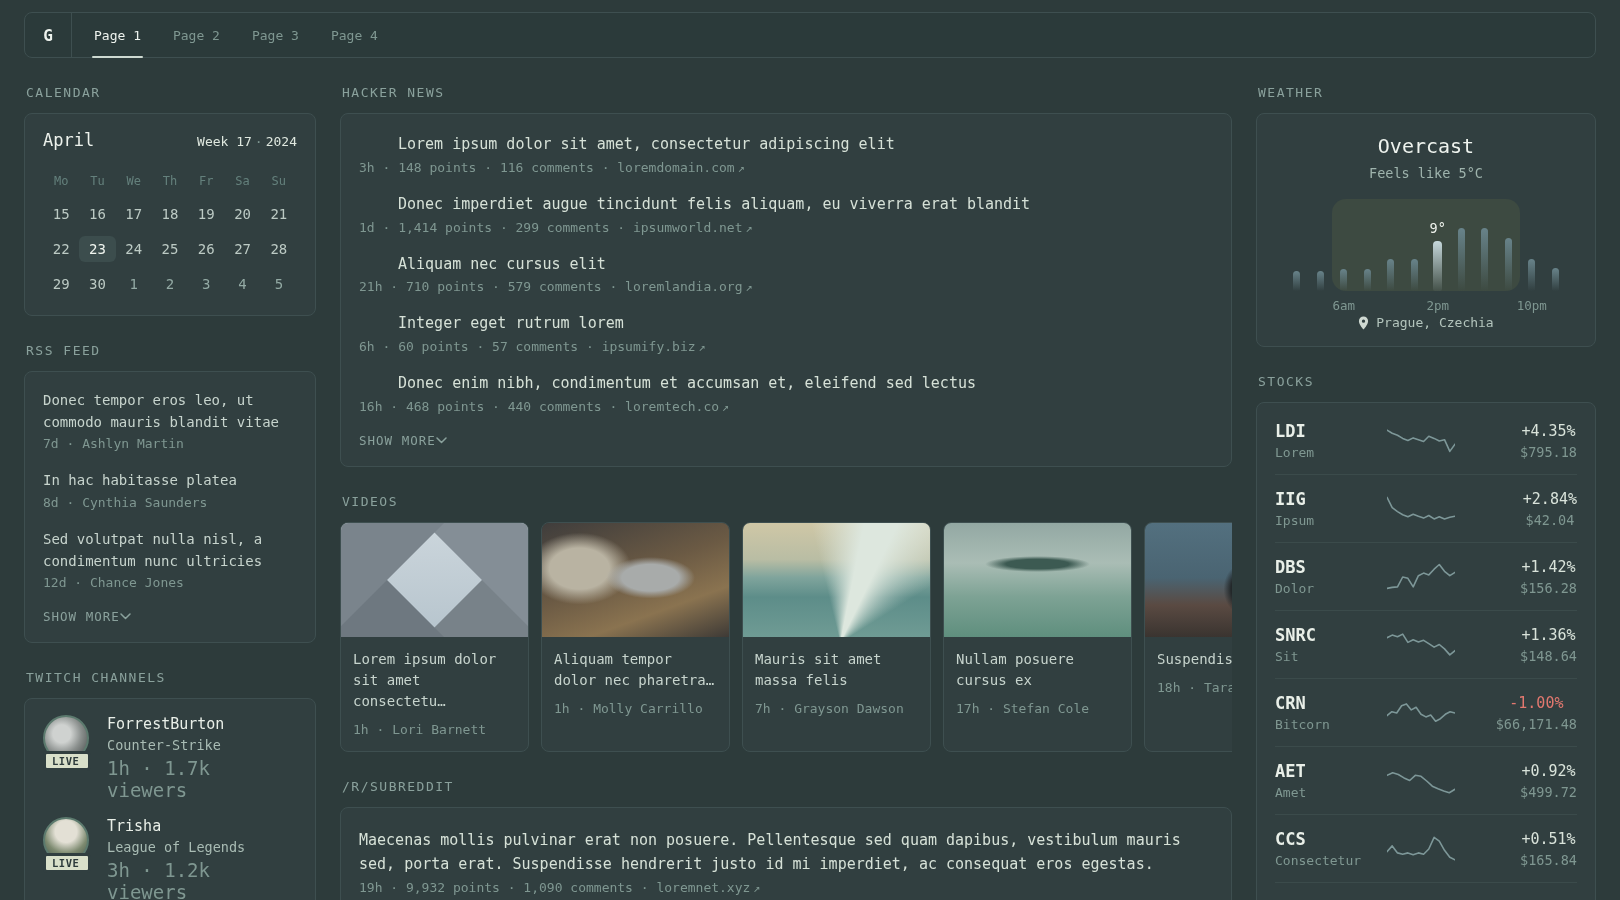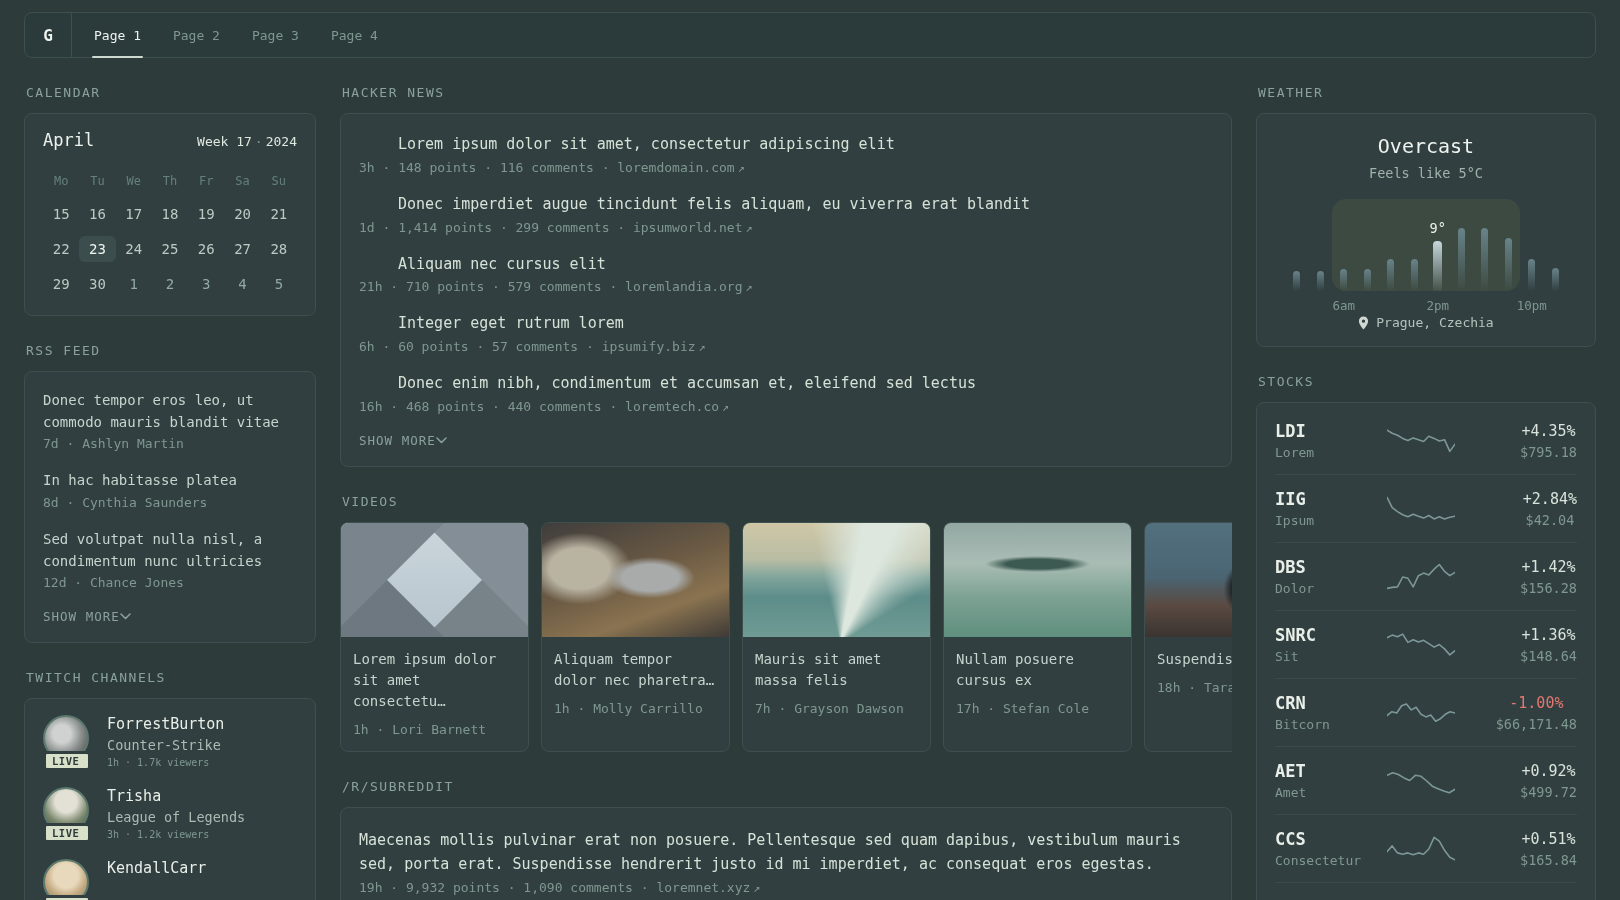--- a/index.html
+++ b/index.html
@@ -84,21 +84,21 @@
   .av-1{background:radial-gradient(circle at 40% 40%,#cfd2d0 0 25%,#8a8f8d 55%,#3c4140 100%);}
   .av-2{background:radial-gradient(circle at 50% 30%,#e3e0d5 0 30%,#7d8a70 60%,#394a3f 100%);}
   .av-3{background:radial-gradient(circle at 50% 35%,#e8d9bd 0 35%,#c2a87e 60%,#6f7d6f 100%);}
   .live-badge{
     margin-top:-10px;background:var(--live-badge-bg);color:var(--live-badge-text);
     font-size:10.5px;font-weight:bold;padding:1px 6px;border-radius:4px;
     border:3px solid var(--card);letter-spacing:.5px;
   }
   .tw-name{font-size:15px;color:#e9efe8;}
   .tw-game{font-size:13.5px;color:#a9bcb4;margin-top:4px;}
-  .tw-meta{font-size:10px;color:var(--text-muted);margin-top:4px;}
+  .tw-meta{font-size:19px;color:var(--text-muted);margin-top:4px;}
 
   
   .hn-card{padding:20px 18px 18px;}
   .hn-item{margin-bottom:19px;}
   .hn-title{font-size:15px;line-height:1.45;color:#d6e1d7;cursor:pointer;margin-left:39px;}
   .hn-meta{font-size:13px;color:var(--text-muted);margin-top:4px;}
   .hn-meta .domain{cursor:pointer;}
   .ext-arrow{font-size:12px;padding-left:3px;}
 
   .sub-card{padding:20px 18px;min-height:130px;}

